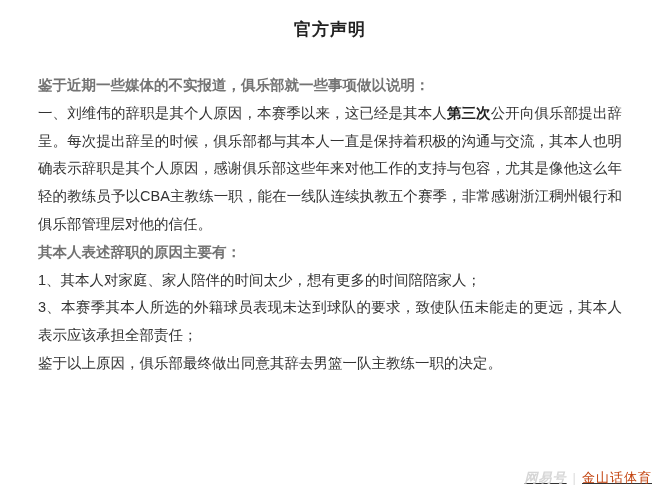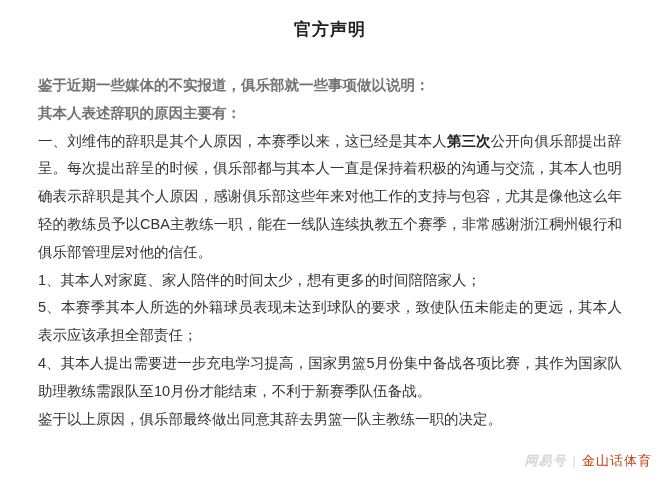--- a/index.html
+++ b/index.html
@@ -47,25 +47,26 @@
     font-weight: 700;
     color: #737373;
   }
   p.para b {
     font-weight: 700;
     color: #222222;
   }
   .watermark {
     position: absolute;
     right: 8px;
-    bottom: 22px;
+    bottom: 5px;
     display: flex;
     font-size: 13px;
     line-height: 18px;
     user-select: none;
+    text-decoration: underline;
   }
   .watermark .wm-logo {
     font-weight: 700;
     font-style: italic;
     color: #d6d6d6;
     letter-spacing: 1px;
   }
   .watermark .wm-sep {
     color: #dddddd;
     margin: 0 6px;
@@ -80,30 +81,29 @@
 <body>
 
 <div class="doc">
 
   <h1 class="title">官方声明</h1>
 
   <div class="body-text">
 
     <p class="para bold">鉴于近期一些媒体的不实报道，俱乐部就一些事项做以说明：</p>
 
+    <p class="para"><span>一、刘维伟的辞职是其个人原因，本赛季以来，这已经是其本人</span><b>第三次</b><span>公开向俱乐部提出辞呈。每次提出辞呈的时候，俱乐部都与其本人一直是保持着积极的沟通与交流，其本人也明确表示辞职是其个人原因，感谢俱乐部这些年来对他工作的支持与包容，尤其是像他这么年轻的教练员予以CBA主教练一职，能在一线队连续执教五个赛季，非常感谢浙江稠州银行和俱乐部管理层对他的信任。</span></p>
+
     <p class="para bold">其本人表述辞职的原因主要有：</p>
-
-    <p class="para"><span>一、刘维伟的辞职是其个人原因，本赛季以来，这已经是其本人</span><b>第三次</b><span>公开向俱乐部提出辞呈。每次提出辞呈的时候，俱乐部都与其本人一直是保持着积极的沟通与交流，其本人也明确表示辞职是其个人原因，感谢俱乐部这些年来对他工作的支持与包容，尤其是像他这么年轻的教练员予以CBA主教练一职，能在一线队连续执教五个赛季，非常感谢浙江稠州银行和俱乐部管理层对他的信任。</span></p>
 
 
     <p class="para">1、其本人对家庭、家人陪伴的时间太少，想有更多的时间陪陪家人；</p>
 
-    <p class="para">5、本赛季其本人所选的外籍球员表现未达到球队的要求，致使队伍未能走的更远，其本人表示应该承担全部责任；</p>
+    <p class="para">3、本赛季其本人所选的外籍球员表现未达到球队的要求，致使队伍未能走的更远，其本人表示应该承担全部责任；</p>
 
-    <p class="para">4、其本人提出需要进一步充电学习提高，国家男篮5月份集中备战各项比赛，其作为国家队助理教练需跟队至10月份才能结束，不利于新赛季队伍备战。</p>
 
     <p class="para">鉴于以上原因，俱乐部最终做出同意其辞去男篮一队主教练一职的决定。</p>
 
   </div>
 
   <div class="watermark">
     <span class="wm-logo">网易号</span>
     <span class="wm-sep">|</span>
     <span class="wm-author">金山话体育</span>
   </div>

